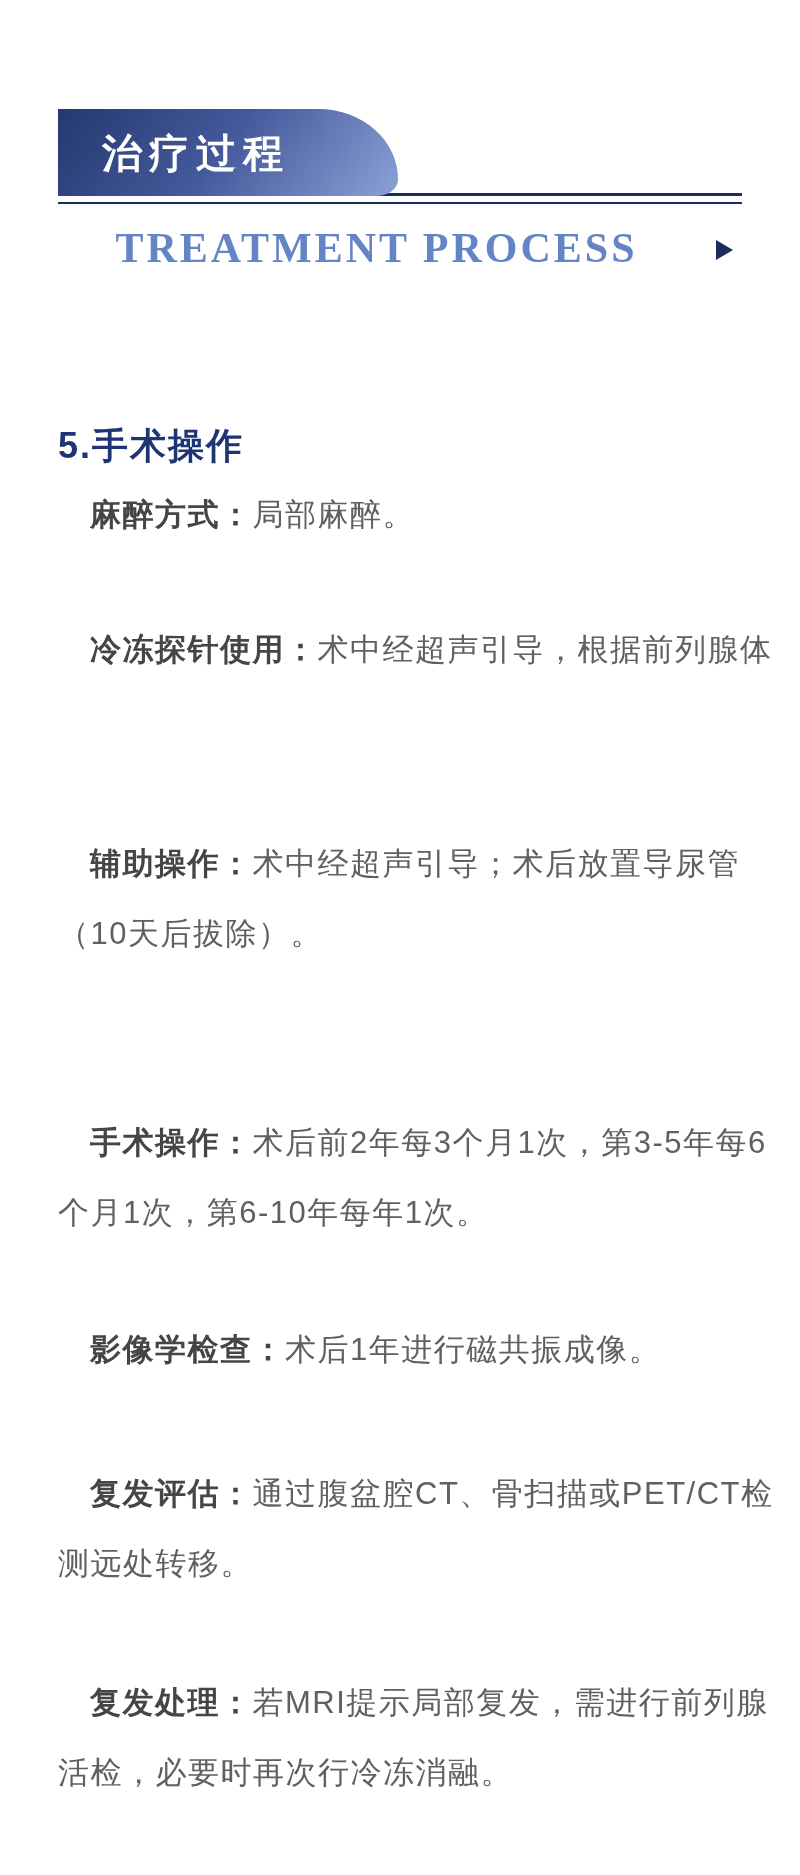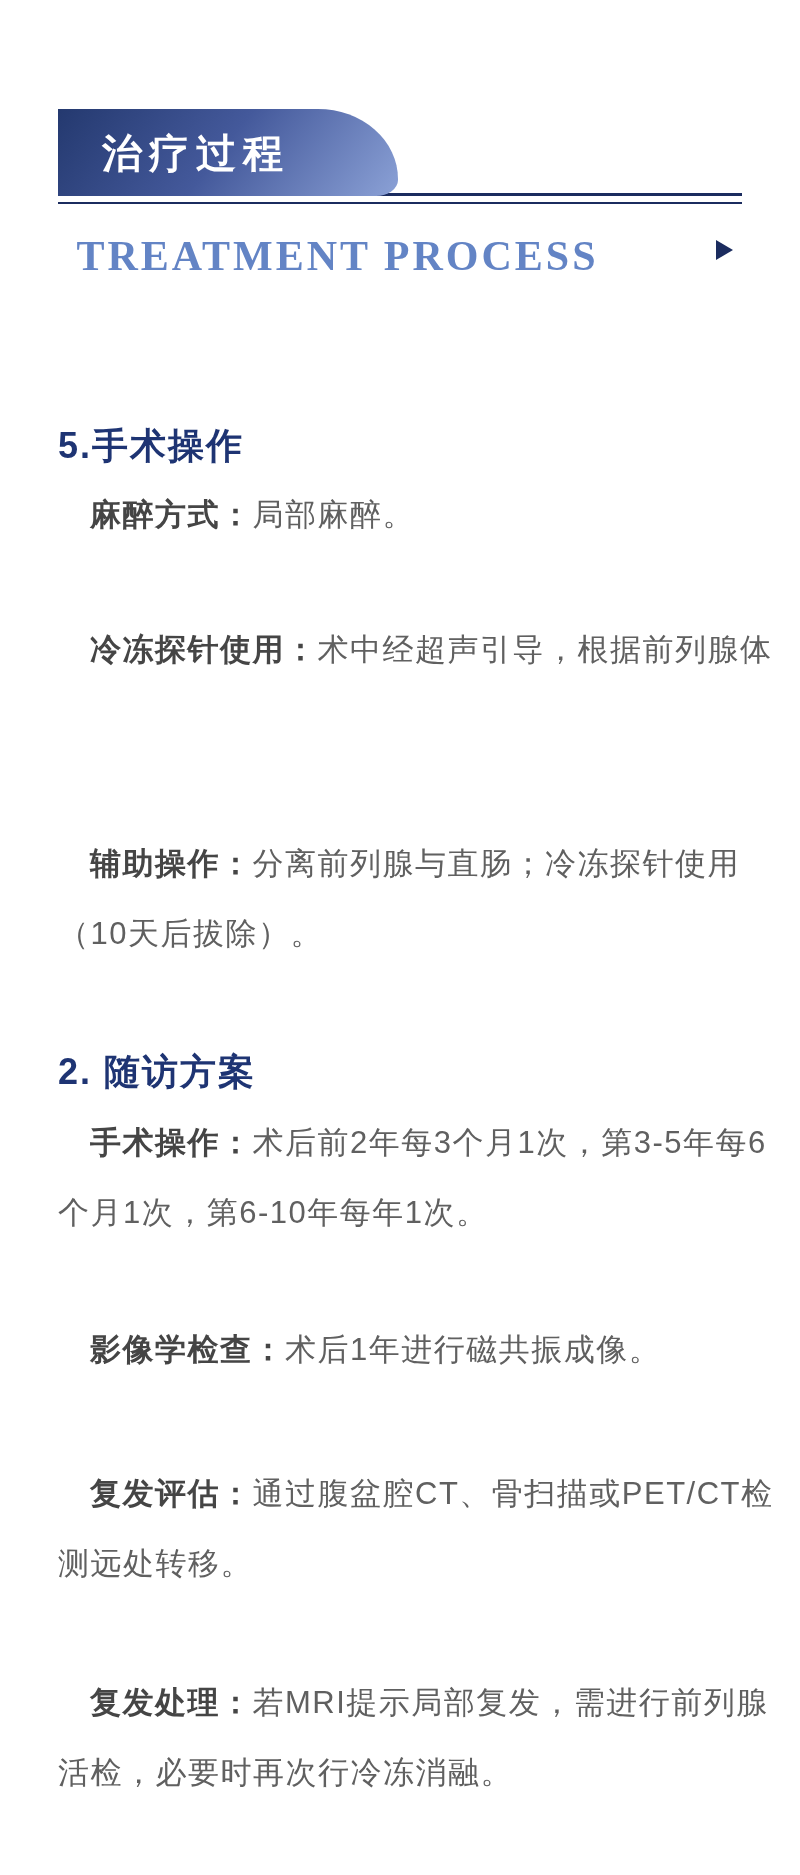--- a/index.html
+++ b/index.html
@@ -58,29 +58,30 @@
     top: 202px;
     width: 684px;
     height: 2px;
     background: #1b2c5f;
     z-index: 1;
   }
 
   .en-title {
     position: absolute;
     left: 0;
-    top: 232px;
+    top: 224px;
     width: 675px;
     text-align: center;
     font-family: "Liberation Serif", "DejaVu Serif", serif;
     font-weight: bold;
     font-size: 42px;
     letter-spacing: 3px;
     color: #6384c5;
     white-space: nowrap;
+    padding-left: 39px;
   }
   .arrow-right {
     position: absolute;
     left: 716px;
     top: 240px;
     width: 0;
     height: 0;
     border-left: 17px solid #1b2c5f;
     border-top: 10px solid transparent;
     border-bottom: 10px solid transparent;
@@ -134,25 +135,24 @@
 
   <div class="para" style="top:480px">
     <div class="line"><span class="label">麻醉方式：</span><span>局部麻醉。</span></div>
   </div>
 
   <div class="para" style="top:615px">
     <div class="line"><span class="label">冷冻探针使用：</span><span>术中经超声引导，根据前列腺体</span></div>
   </div>
 
   <div class="para" style="top:829px">
-    <div class="line"><span class="label">辅助操作：</span><span>分离前列腺与直肠；冷冻探针使用</span></div>
+    <div class="line"><span class="label">辅助操作：</span><span>术中经超声引导；术后放置导尿管</span></div>
     <div class="line"><span>（10天后拔除）。</span></div>
   </div>
 
-  <div class="sec-heading" style="top:1050px">2. 随访方案</div>
 
   <div class="para" style="top:1108px">
     <div class="line"><span class="label">手术操作：</span><span>术后前2年每3个月1次，第3-5年每6</span></div>
     <div class="line"><span>个月1次，第6-10年每年1次。</span></div>
   </div>
 
   <div class="para" style="top:1315px">
     <div class="line"><span class="label">影像学检查：</span><span>术后1年进行磁共振成像。</span></div>
   </div>
 

